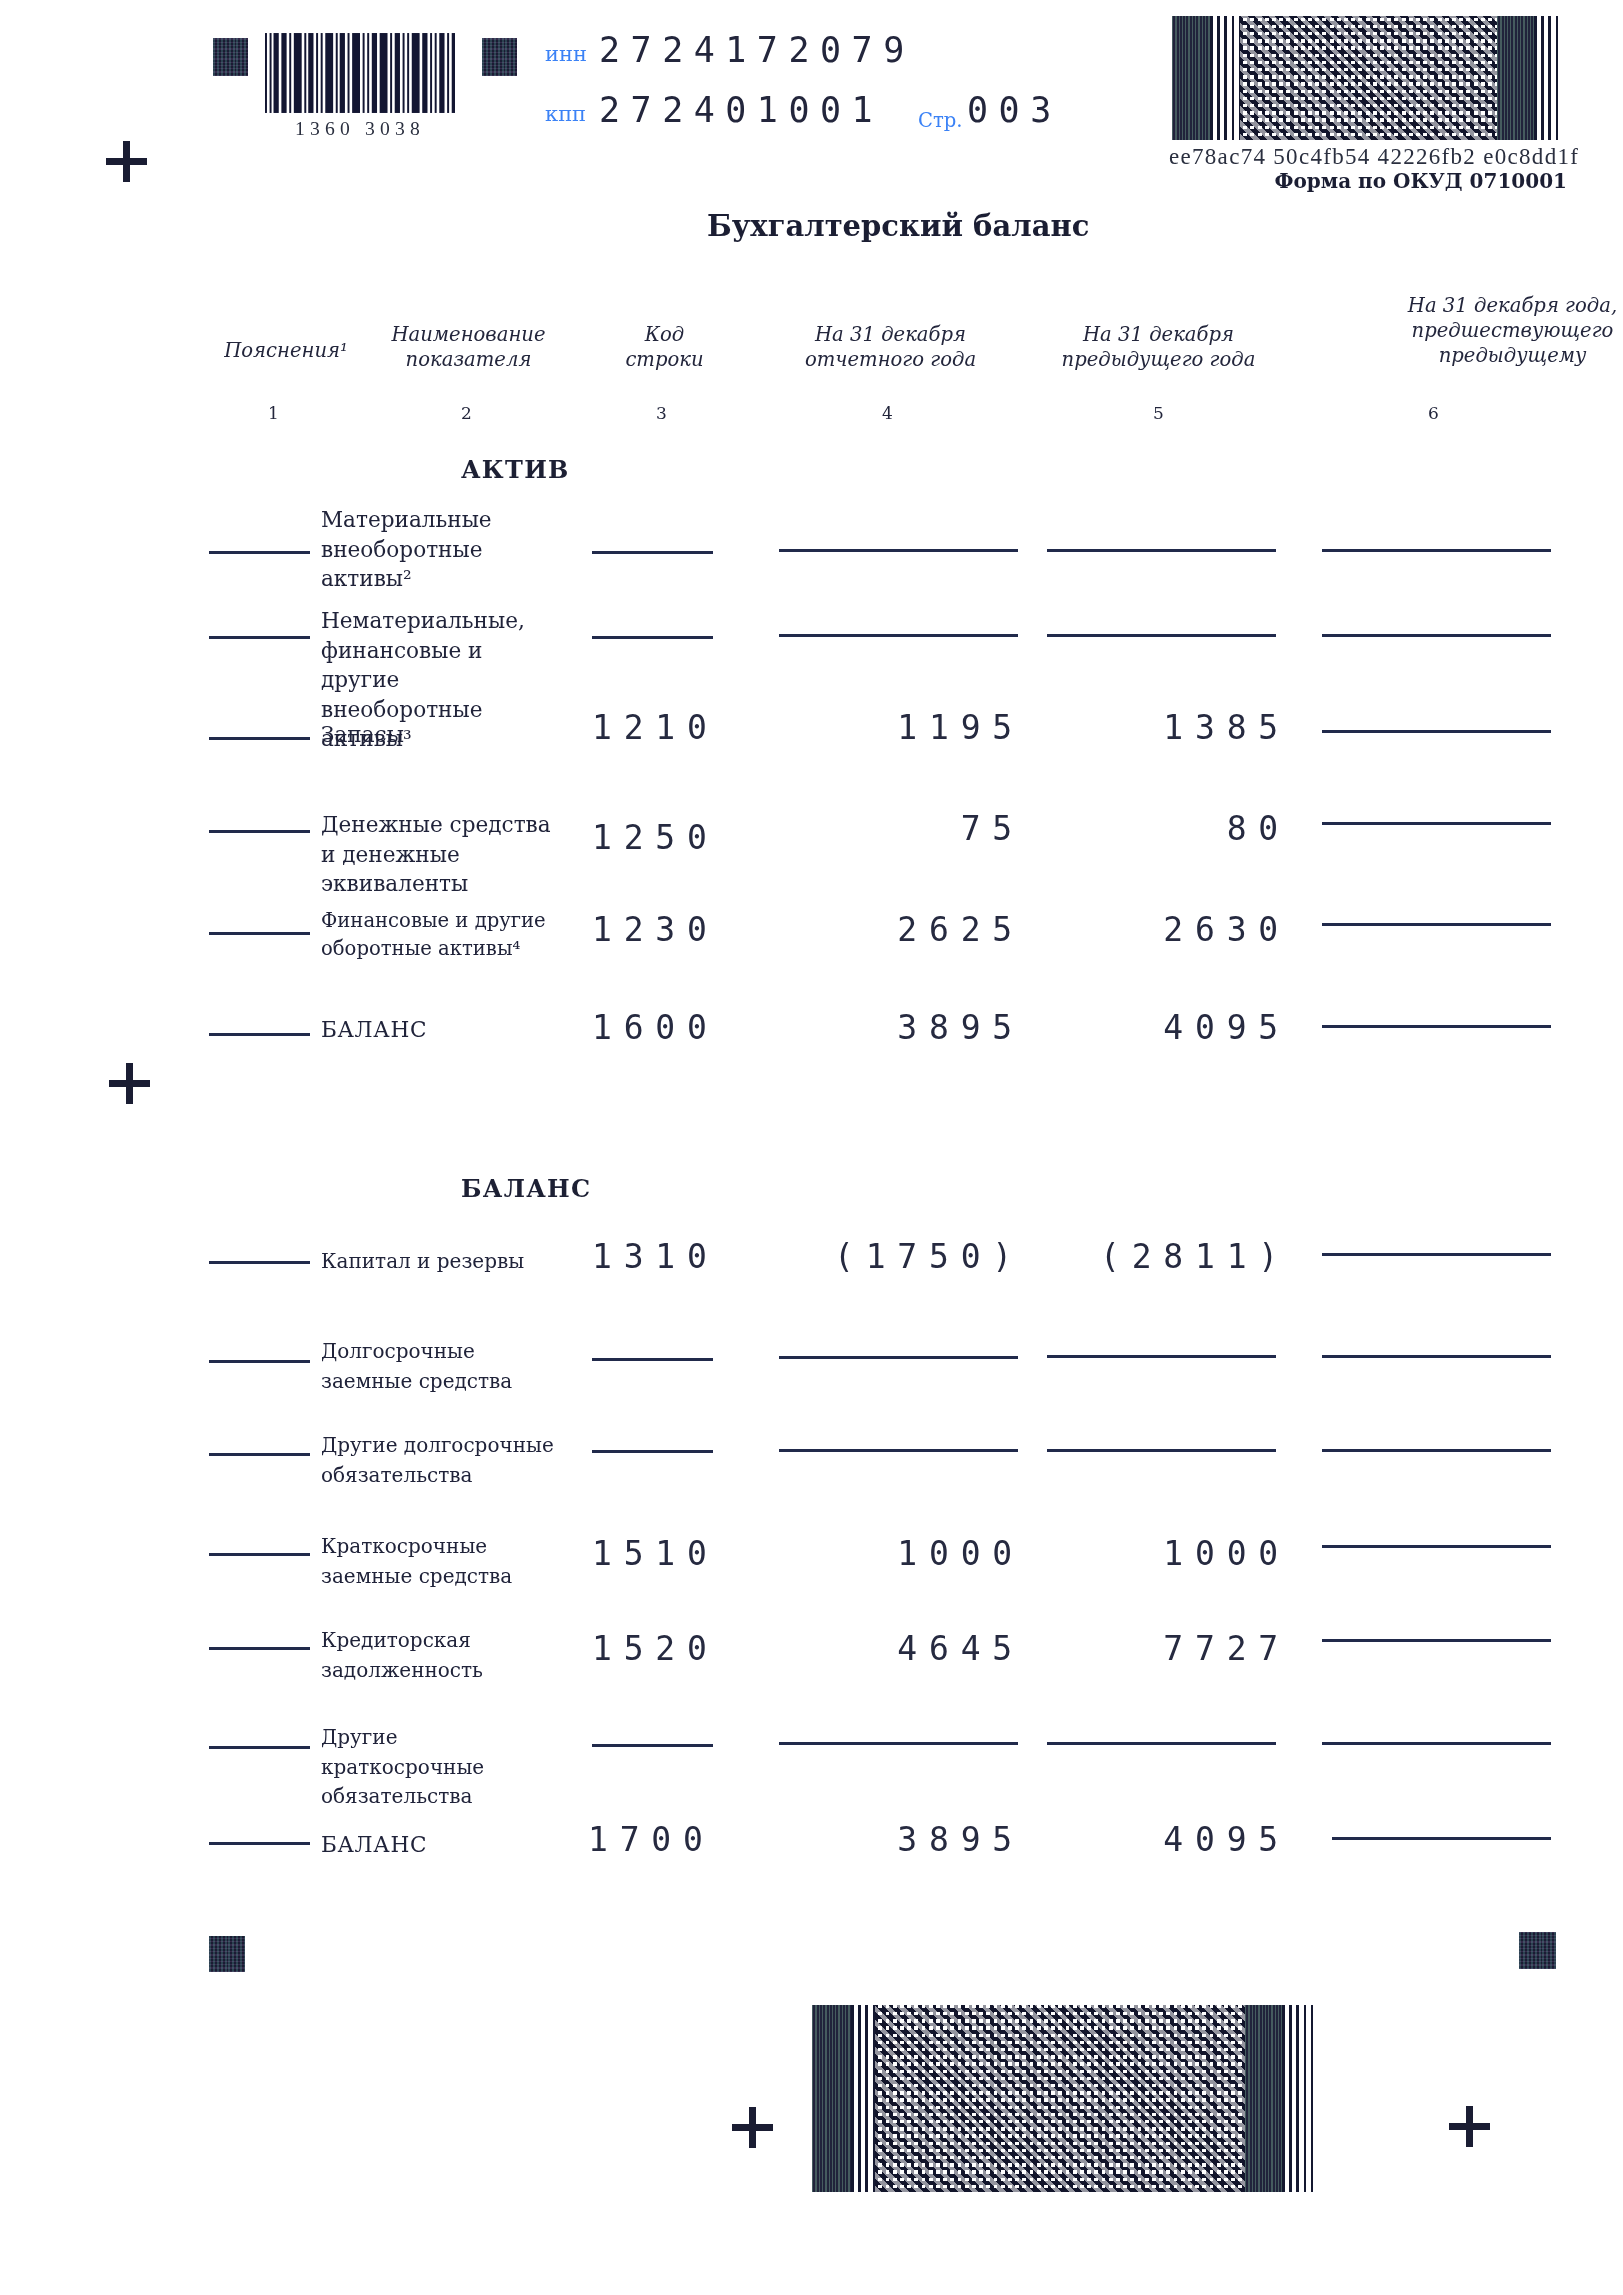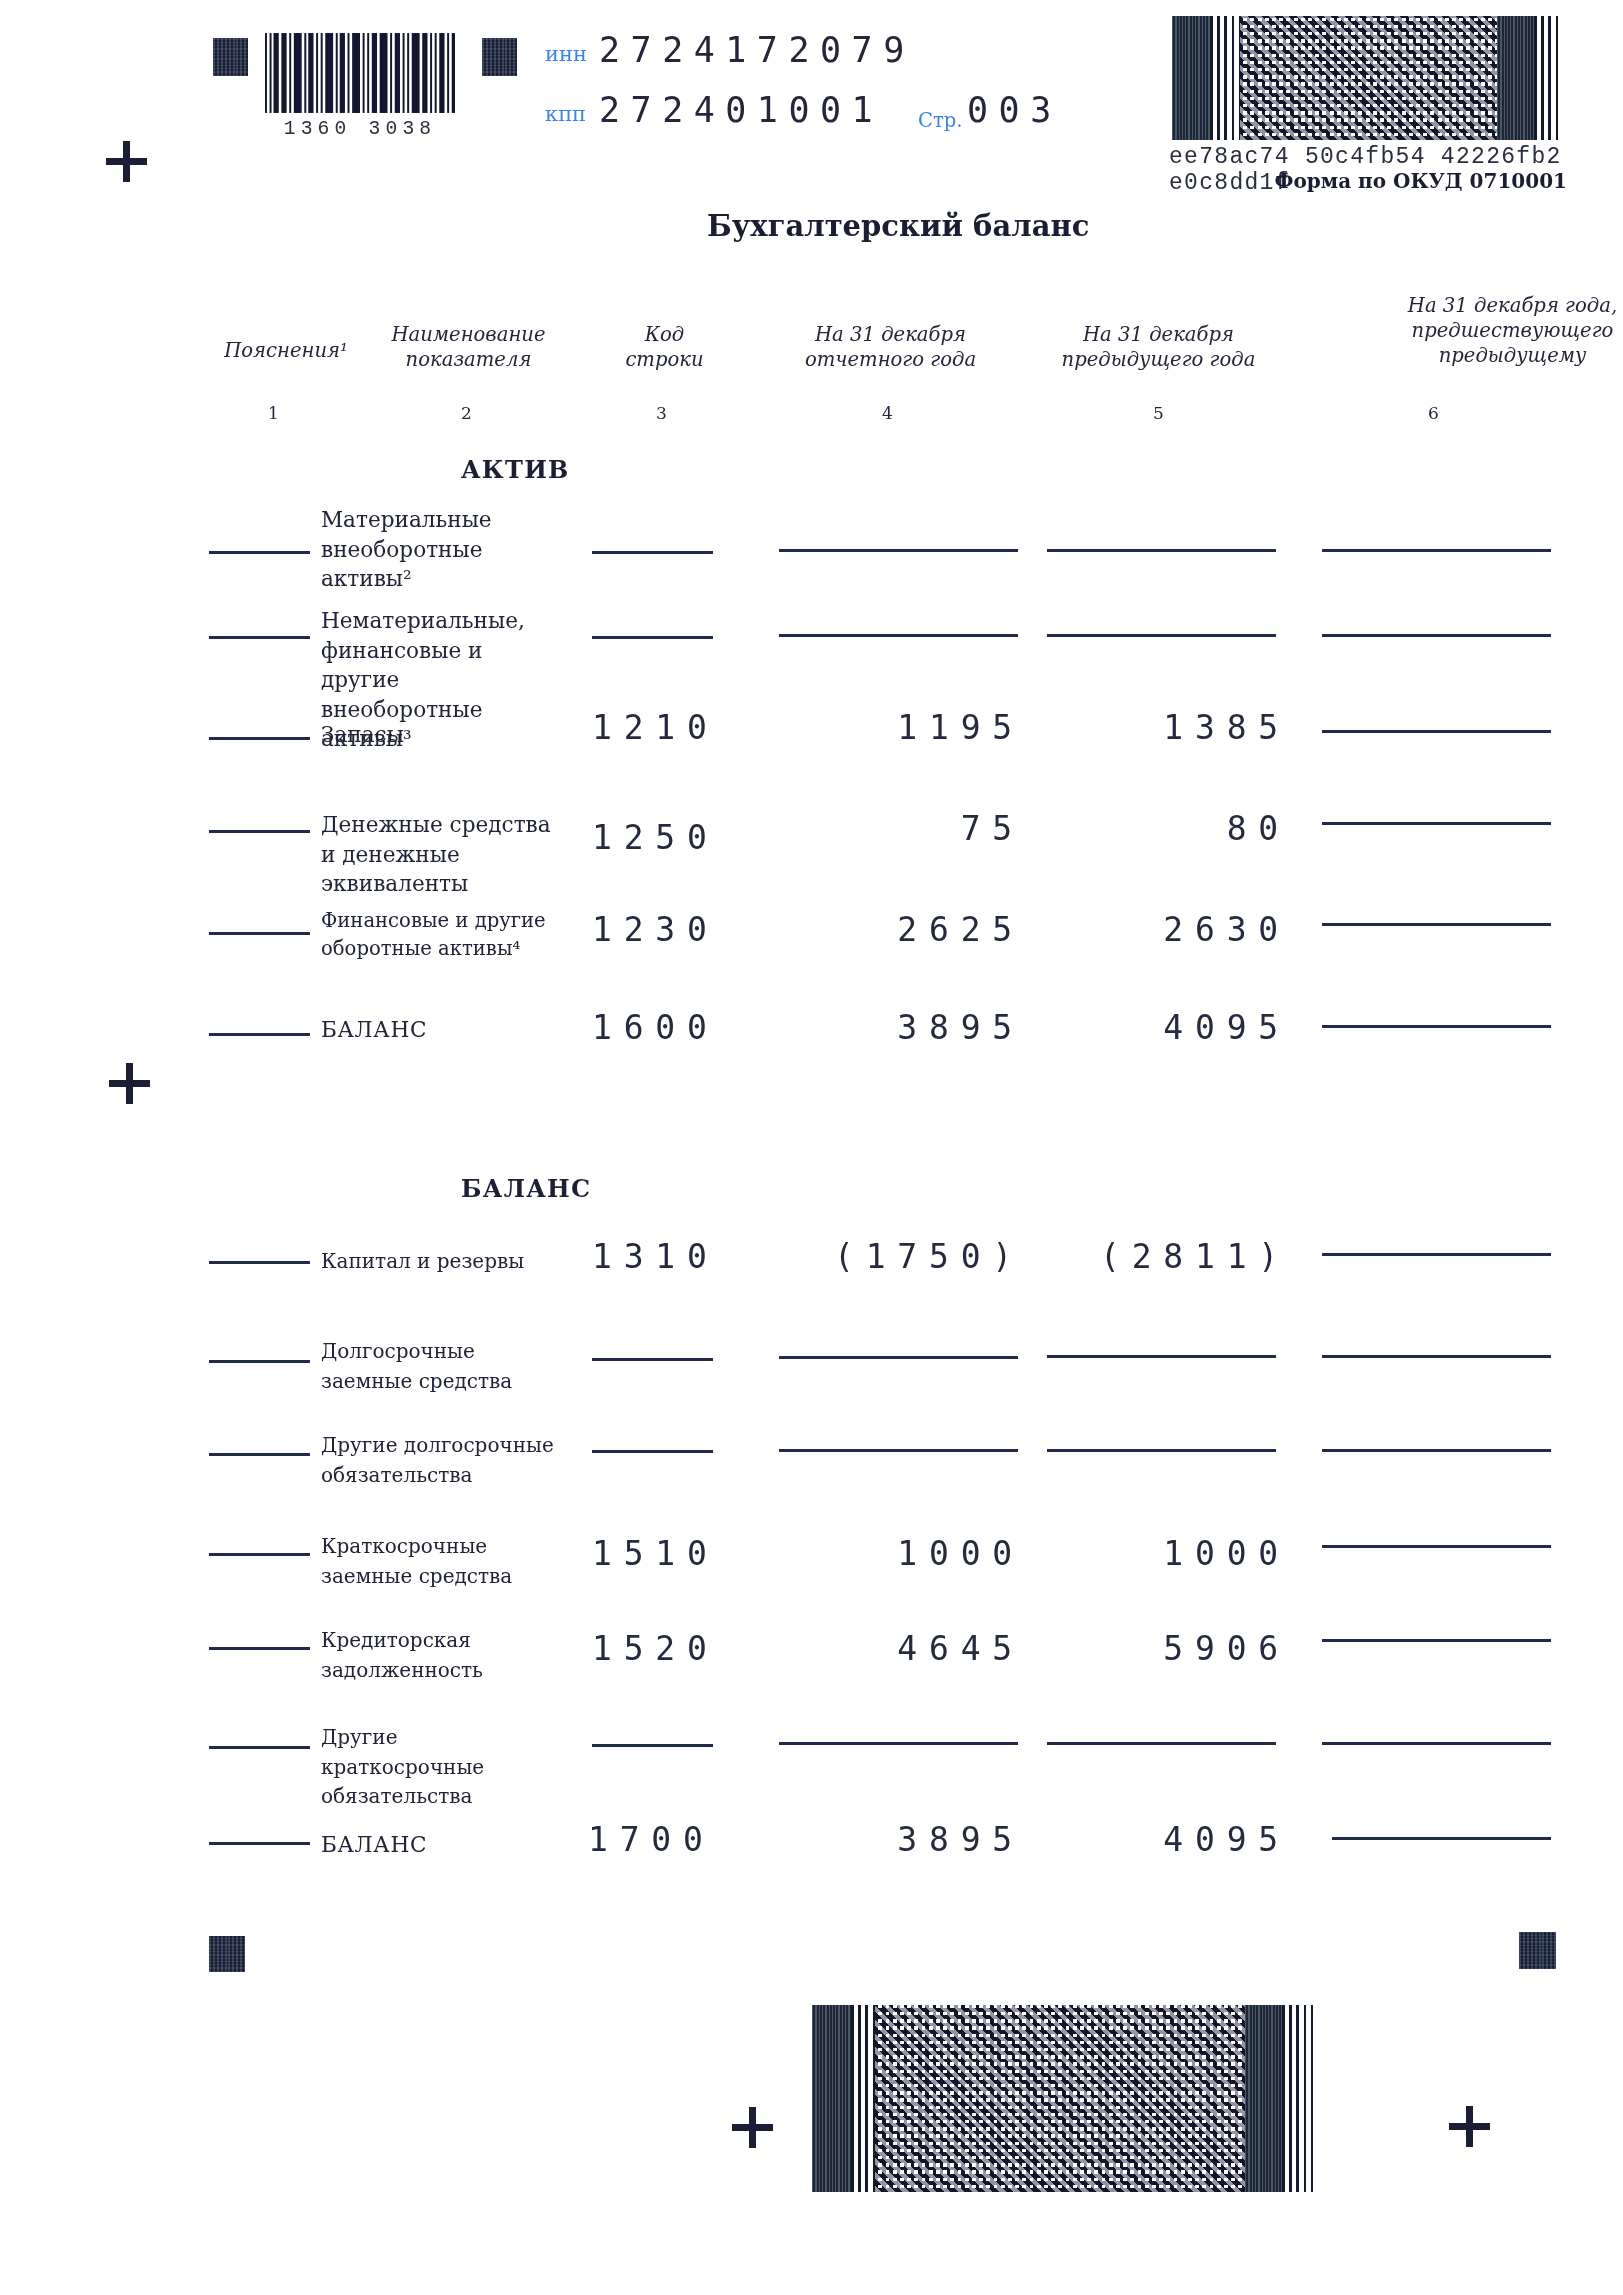--- a/index.html
+++ b/index.html
@@ -17,21 +17,21 @@
   .val{width:262px;text-align:right;}
   .big{position:absolute;font-family:"DejaVu Sans Mono","Liberation Mono",monospace;
        font-size:35px;letter-spacing:10.5px;color:#23263c;white-space:nowrap;}
   .small-label{position:absolute;font-size:21px;color:#3b82f6;}
   
   .hdr{position:absolute;font-style:italic;font-size:19.6px;line-height:25px;text-align:center;color:#23263c;}
   .colnum{position:absolute;font-size:17px;color:#23263c;}
   .sec{position:absolute;font-weight:700;font-size:24px;letter-spacing:1.3px;color:#1d2034;}
   .title{position:absolute;font-weight:700;font-size:29px;color:#1b1e33;}
   .okud{position:absolute;font-weight:700;font-size:20px;color:#1b1e33;}
-  .mono{position:absolute;font-family:Liberation Mono, monospace;color:#2a2f3f;}
+  .mono{position:absolute;font-family:Liberation Serif, serif;color:#2a2f3f;}
   
   .cross{position:absolute;width:41px;height:41px;}
   .cross .ch{position:absolute;left:0;top:17px;width:41px;height:6.5px;background:#1a1d33;}
   .cross .cv{position:absolute;left:17px;top:0;width:6.5px;height:41px;background:#1a1d33;}
   
   .sq{position:absolute;background:#1b2233;
       background-image:
         repeating-linear-gradient(90deg, rgba(86,140,150,.35) 0 2px, rgba(40,30,70,.30) 2px 3.9px),
         repeating-linear-gradient(0deg, rgba(140,90,150,.25) 0 1.3px, rgba(10,14,30,.40) 1.3px 3.3px);}
   
@@ -234,21 +234,21 @@
     <div class="num val" style="left:762px;top:1534px">1000</div>
     <div class="num val" style="left:1028px;top:1534px">1000</div>
     <div class="u" style="left:1322px;top:1545px;width:229px"></div>
   </div>
 
   <div>
     <div class="u" style="left:209px;top:1647px;width:101px"></div>
     <div class="lbl" style="left:321px;top:1626px;font-size:20px">Кредиторская задолженность</div>
     <div class="num" style="left:592px;top:1629px">1520</div>
     <div class="num val" style="left:762px;top:1629px">4645</div>
-    <div class="num val" style="left:1028px;top:1629px">5906</div>
+    <div class="num val" style="left:1028px;top:1629px">7727</div>
     <div class="u" style="left:1322px;top:1639px;width:229px"></div>
   </div>
 
   <div>
     <div class="u" style="left:209px;top:1746px;width:101px"></div>
     <div class="lbl" style="left:321px;top:1723px;font-size:20px">Другие краткосрочные обязательства</div>
     <div class="u" style="left:592px;top:1744px;width:121px"></div>
     <div class="u" style="left:779px;top:1742px;width:239px"></div>
     <div class="u" style="left:1047px;top:1742px;width:229px"></div>
     <div class="u" style="left:1322px;top:1742px;width:229px"></div>

